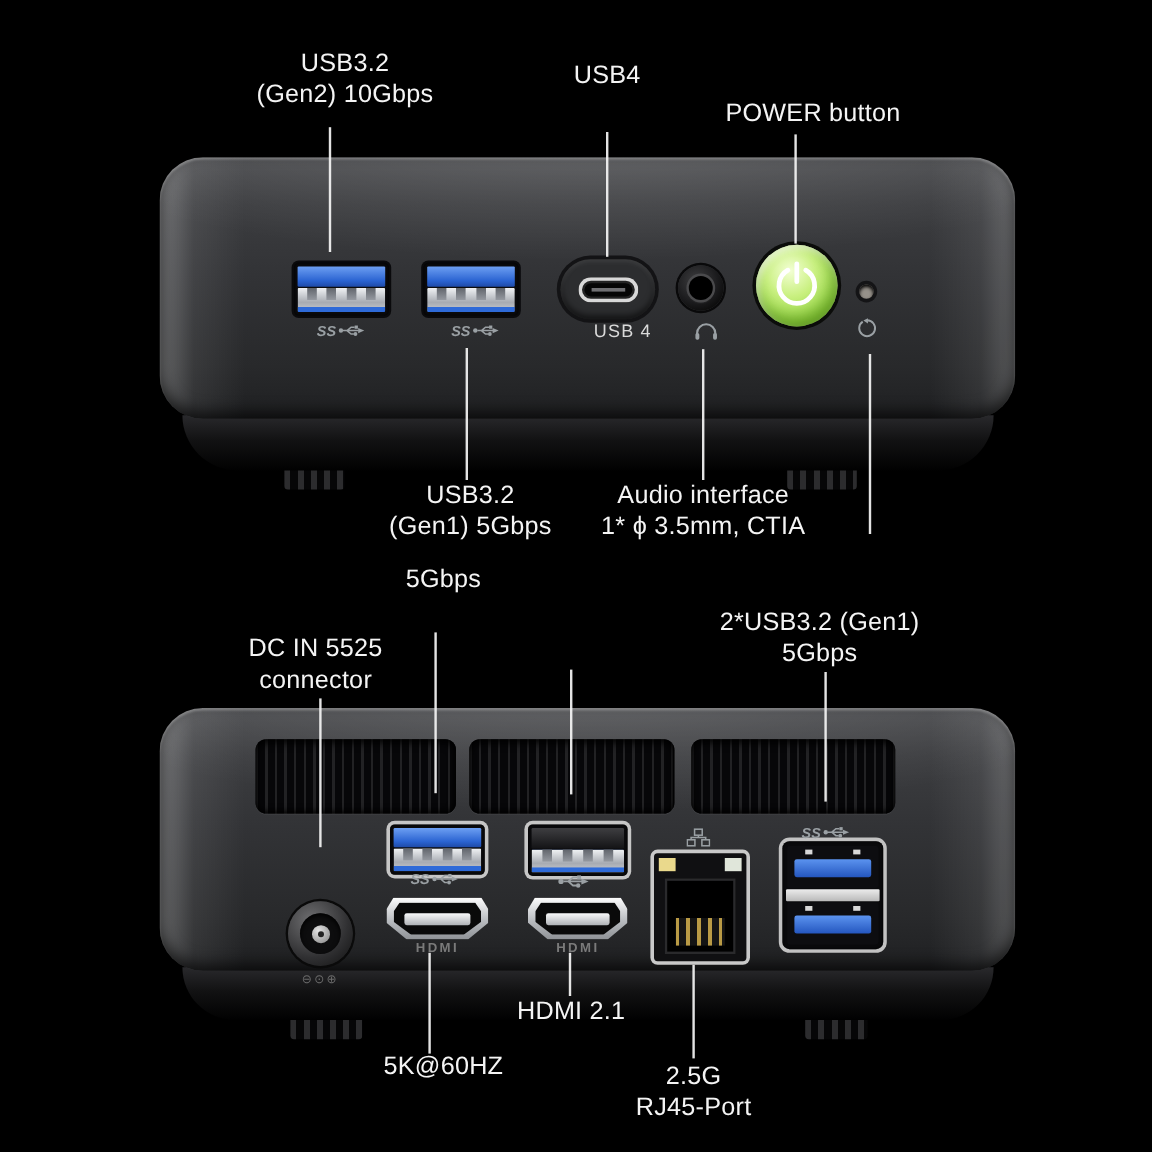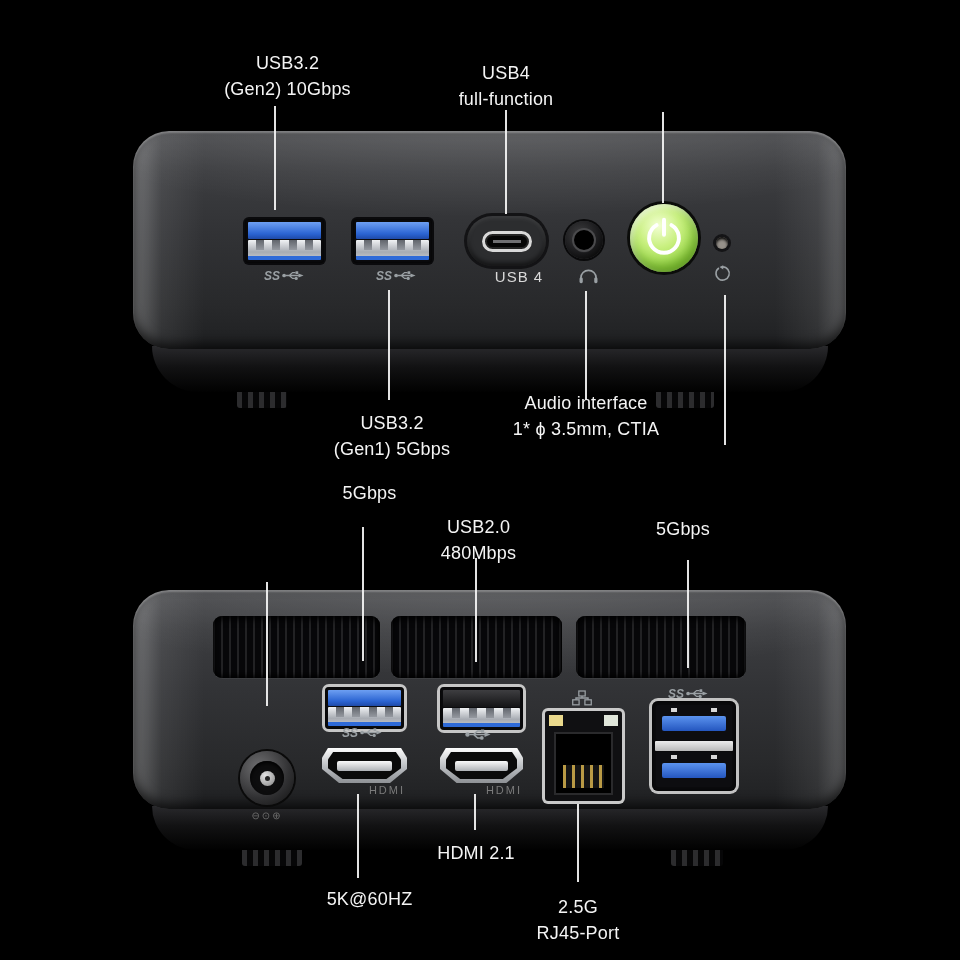--- a/index.html
+++ b/index.html
@@ -1,20 +1,20 @@
 <!DOCTYPE html>
 <html><head>
 <meta charset="utf-8">
 <style>
   html,body{margin:0;padding:0;background:#000;}
   .stage{position:relative;width:960px;height:960px;background:#000;overflow:hidden;
          font-family:"Liberation Sans",sans-serif;}
   
-  .ann{position:absolute;color:#f4f4f4;font-size:18px;line-height:26px;text-align:center;
-       letter-spacing:.2px;z-index:6;margin-top:10px;}
+  .ann{position:absolute;color:#f4f4f4;font-size:21px;line-height:26px;text-align:center;
+       letter-spacing:.2px;z-index:6;}
   
   .line{position:absolute;width:2px;background:rgba(244,244,244,.93);z-index:5;}
   
   .dev{position:absolute;border-radius:36px;z-index:2;
     background:
       radial-gradient(120% 90% at 50% -10%, rgba(255,255,255,.16), rgba(255,255,255,0) 55%),
       linear-gradient(90deg, rgba(255,255,255,.30) 0%, rgba(255,255,255,.08) 4%, rgba(0,0,0,0) 10%,
                       rgba(0,0,0,0) 90%, rgba(255,255,255,.07) 96%, rgba(255,255,255,.24) 100%),
       linear-gradient(180deg,#4a4b4e 0%,#3c3d40 18%,#323336 45%,#28292b 80%,#1f2022 100%);
     box-shadow: inset 0 2px 2px rgba(255,255,255,.28), inset 0 -5px 12px rgba(0,0,0,.7);}
@@ -56,22 +56,22 @@
         background:radial-gradient(circle at 42% 32%, #f3ffd4 0%, #c9f080 35%, #98d946 70%, #77ba2b 100%);
         box-shadow:0 0 0 3px #0b0c0a, inset -3px -6px 12px rgba(55,105,8,.55), inset 2px 3px 6px rgba(255,255,255,.75);}
   
   .led{position:absolute;z-index:3;border-radius:50%;background:#96918a;
         box-shadow:inset 0 2px 3px #000, 0 0 0 3px #141416;}
   
   .ssicon{position:absolute;z-index:4;display:flex;align-items:center;justify-content:center;gap:2px;
         color:#9aa0a4;font-style:italic;font-weight:bold;font-size:12px;}
   .glyph{position:absolute;z-index:4;display:flex;align-items:center;justify-content:center;}
   .portlabel{position:absolute;z-index:4;color:#d9d9d9;font-size:15px;text-align:center;letter-spacing:1px;}
-  .hdmilabel{position:absolute;z-index:4;color:#7a7a7a;font-weight:normal;font-size:11px;
-        letter-spacing:2px;text-align:right;}
+  .hdmilabel{position:absolute;z-index:4;color:#7a7a7a;font-weight:bold;font-size:11px;
+        letter-spacing:2px;text-align:center;}
   .polarity{position:absolute;z-index:4;color:#6a6a6a;font-size:10px;letter-spacing:2px;text-align:center;}
   
   .hdmi{position:absolute;z-index:3;}
   .hdmi .h-out{position:absolute;inset:0;
         background:linear-gradient(180deg,#fdfdfd,#b9bcc0 55%,#8f9296);
         clip-path:polygon(7% 0,93% 0,100% 28%,100% 60%,80% 100%,20% 100%,0 60%,0 28%);}
   .hdmi .h-in{position:absolute;inset:4px 6px;background:#0a0a0a;
         clip-path:polygon(7% 0,93% 0,100% 28%,100% 60%,80% 100%,20% 100%,0 60%,0 28%);}
   .hdmi .h-slot{position:absolute;left:18%;right:18%;top:38%;height:27%;border-radius:2px;
         background:linear-gradient(180deg,#fafafa,#aeb1b5);}
@@ -108,21 +108,23 @@
 <body>
 
 <div class="stage">
 
   <div class="ann" style="left:180px;top:40px;width:215px">
     <div>USB3.2</div>
     <div>(Gen2) 10Gbps</div>
   </div>
   <div class="ann" style="left:400px;top:50px;width:212px">
     <div>USB4</div>
-    <div>full-function</div>
+  </div>
+  <div class="ann" style="left:580px;top:82px;width:195px">
+    <div>POWER button</div>
   </div>
 
   <div class="line" style="left:274px;top:106px;height:104px"></div>
   <div class="line" style="left:505px;top:110px;height:104px"></div>
   <div class="line" style="left:662px;top:112px;height:91px"></div>
 
   <div class="base" style="left:152px;top:346px;width:676px;height:46px"></div>
   <div class="foot" style="left:237px;top:384px;width:50px;height:24px"></div>
   <div class="foot" style="left:656px;top:384px;width:58px;height:24px"></div>
   <div class="dev" style="left:133px;top:131px;width:713px;height:218px"></div>
@@ -194,32 +196,33 @@
   </div>
 
   <div class="line" style="left:388px;top:290px;height:110px"></div>
   <div class="line" style="left:585px;top:291px;height:109px"></div>
   <div class="line" style="left:724px;top:295px;height:150px"></div>
 
   <div class="ann" style="left:285px;top:400px;width:214px">
     <div>USB3.2</div>
     <div>(Gen1) 5Gbps</div>
   </div>
-  <div class="ann" style="left:472px;top:380px;width:228px">
+  <div class="ann" style="left:472px;top:400px;width:228px">
     <div>Audio interface</div>
     <div>1* ϕ 3.5mm, CTIA</div>
   </div>
   <div class="ann" style="left:262px;top:470px;width:215px">
     <div>5Gbps</div>
   </div>
-  <div class="ann" style="left:371px;top:504px;width:215px">
-    <div>USB2.0</div>
-    <div>480Mbps</div>
+  <div class="ann" style="left:168px;top:528px;width:190px">
+    <div>DC IN 5525</div>
+    <div>connector</div>
   </div>
   <div class="ann" style="left:575px;top:506px;width:216px">
+    <div>2*USB3.2 (Gen1)</div>
     <div>5Gbps</div>
   </div>
 
   <div class="line" style="left:362px;top:527px;height:134px"></div>
   <div class="line" style="left:475px;top:558px;height:104px"></div>
   <div class="line" style="left:687px;top:560px;height:108px"></div>
   <div class="line" style="left:266px;top:582px;height:124px"></div>
 
   <div class="base" style="left:152px;top:806px;width:676px;height:44px"></div>
   <div class="foot" style="left:242px;top:840px;width:60px;height:26px"></div>

